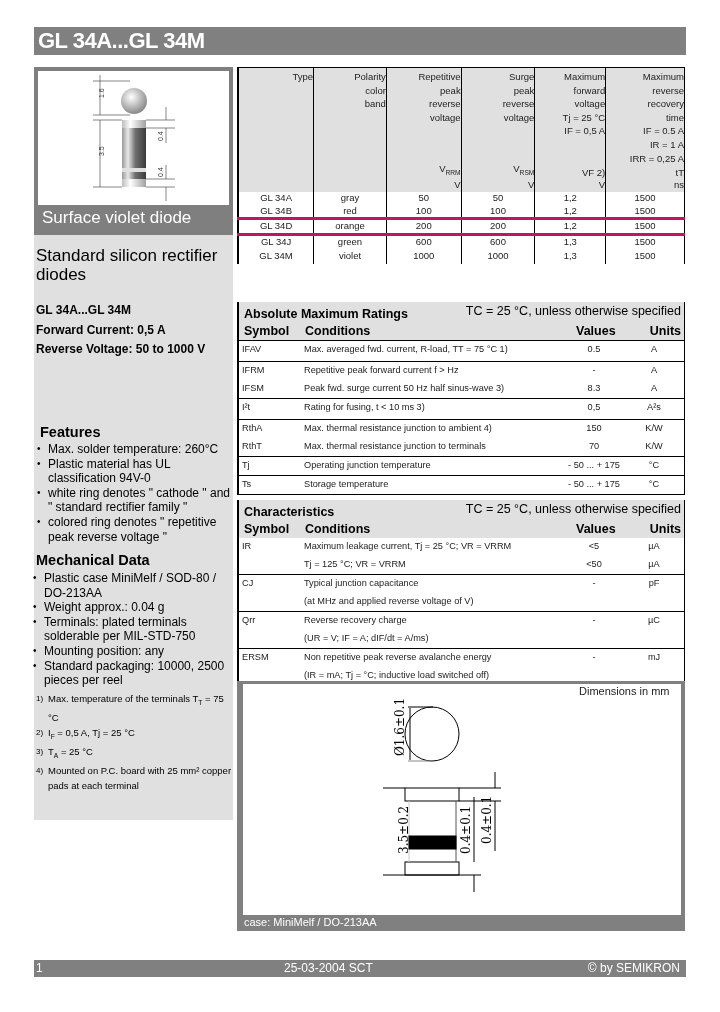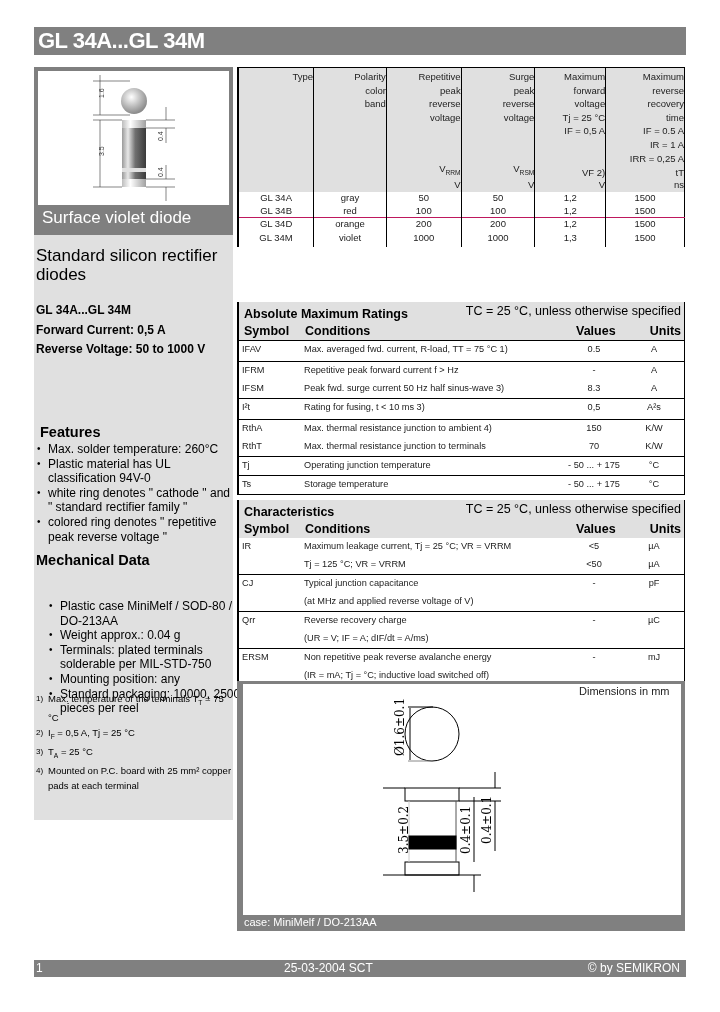--- a/index.html
+++ b/index.html
@@ -28,21 +28,21 @@
   .fn .num { position: absolute; left: 0; font-size: 8px; }
   sub { font-size: 70%; vertical-align: -3px; }
 
   
   table.tt { position: absolute; left: 237px; top: 67px; width: 448px; border-collapse: collapse; font-size: 9.5px; color: #222; }
   table.tt th { background: #e0e0e0; font-weight: normal; vertical-align: top; text-align: right; border-left: 1px solid #000; padding-top: 2px; line-height: 13.6px; height: 124px; position: relative; }
   table.tt th:first-child { border-left: 2px solid #000; }
   table.tt th .unit { position: absolute; left: 0; right: 0; bottom: 1px; line-height: 12px; }
   table.tt td { text-align: center; border-left: 1px solid #000; line-height: 12.5px; height: 13px; padding: 0; }
   table.tt td:first-child { border-left: 2px solid #000; }
-  table.tt tr.b td { border-top: 1px solid #be185d; }
+  table.tt tr.b td { border-top: 3px solid #be185d; }
   table.tt { border-top: 1px solid #000; border-right: 1px solid #000; }
 
   
   .rt { position: absolute; left: 237px; width: 448px; border-left: 2px solid #000; border-right: 1px solid #000; border-bottom: 1px solid #000; }
   .rt .hd { background: #e0e0e0; position: relative; height: 38px; }
   .rt .hd .h1 { position: absolute; left: 5px; top: 5px; font-weight: bold; font-size: 12.5px; }
   .rt .hd .h2 { position: absolute; right: 3px; top: 2px; font-size: 12.5px; }
   .rt .hd .c1 { position: absolute; left: 5px; top: 22px; font-weight: bold; font-size: 12.5px; }
   .rt .hd .c2 { position: absolute; left: 66px; top: 22px; font-weight: bold; font-size: 12.5px; }
   .rt .hd .c3 { position: absolute; left: 337px; top: 22px; font-weight: bold; font-size: 12.5px; }
@@ -132,21 +132,21 @@
 
 <div class="abs sec-head" style="left:40px; top:424px;text-align:center;">Features</div>
 <ul class="abs bl" style="left:36px; top:442px; width:196px;">
   <li>Max. solder temperature: 260°C</li>
   <li>Plastic material has UL classification 94V-0</li>
   <li>white ring denotes " cathode " and " standard rectifier family "</li>
   <li>colored ring denotes " repetitive peak reverse voltage "</li>
 </ul>
 
 <div class="abs sec-head" style="left:36px; top:552px;">Mechanical Data</div>
-<ul class="abs bl" style="left:48px; top:571px; width:196px;margin-top:28px;">
+<ul class="abs bl" style="left:32px; top:571px; width:196px;">
   <li>Plastic case MiniMelf / SOD-80 / DO-213AA</li>
   <li>Weight approx.: 0.04 g</li>
   <li>Terminals: plated terminals solderable per MIL-STD-750</li>
   <li>Mounting position: any</li>
   <li>Standard packaging: 10000, 2500 pieces per reel</li>
 </ul>
 
 <div class="abs fn" style="left:36px; top:691px; width:196px;">
   <div class="row">
     <span class="num">1)</span>
@@ -247,20 +247,28 @@
         <td>100</td>
         <td>1,2</td>
         <td>1500</td>
     </tr>
     <tr class="b">
       <td>GL 34D</td>
         <td>orange</td>
         <td>200</td>
         <td>200</td>
         <td>1,2</td>
+        <td>1500</td>
+    </tr>
+    <tr class="b">
+      <td>GL 34J</td>
+        <td>green</td>
+        <td>600</td>
+        <td>600</td>
+        <td>1,3</td>
         <td>1500</td>
     </tr>
     <tr>
       <td style="height:16px">GL 34M</td>
         <td>violet</td>
         <td>1000</td>
         <td>1000</td>
         <td>1,3</td>
         <td>1500</td>
     </tr>

